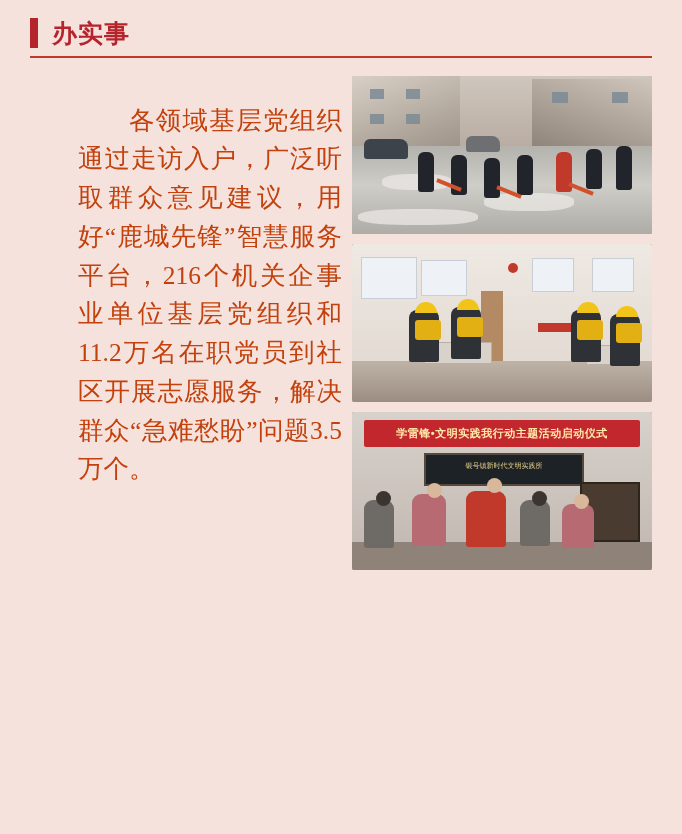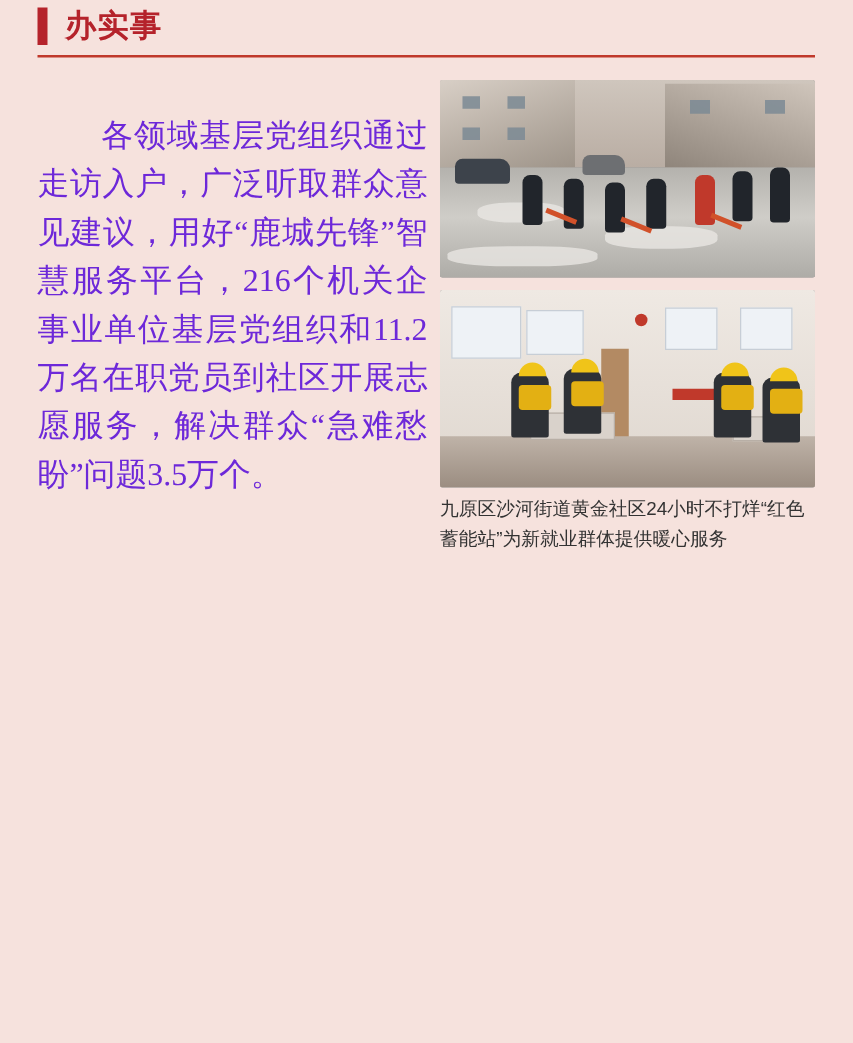--- a/index.html
+++ b/index.html
@@ -11,21 +11,21 @@
     height: 834px;
     background: #f6e2dd;
     font-family: "Liberation Sans", sans-serif;
     overflow: hidden;
   }
   .page {
     position: relative;
     width: 682px;
     height: 722px;
     box-sizing: border-box;
-    padding: 6px 30px 0 30px;
+    padding: 18px 30px 0 30px;
   }
   
   .header {
     display: flex;
     align-items: center;
     padding-bottom: 8px;
     border-bottom: 2px solid #c0392b;
     margin-bottom: 18px;
   }
   .header-bar {
@@ -49,25 +49,26 @@
   }
   .col-text {
     width: 322px;
     flex: 0 0 auto;
     padding-right: 10px;
     box-sizing: border-box;
   }
   .body-text {
     font-size: 25.5px;
     line-height: 1.52;
-    color: #6d28d9;
+    color: #c2410c;
     text-indent: 2em;
     text-align: justify;
     letter-spacing: 0px;
     font-family: "Liberation Serif", serif;
+    margin-left: 48px;
   }
   .col-media {
     width: 300px;
     flex: 0 0 auto;
   }
   .media-item {
     margin-bottom: 10px;
   }
   .photo {
     width: 300px;
@@ -267,21 +268,39 @@
           <div class="p2-worker" style="left:33%;top:40%;"></div>
           <div class="p2-hat" style="left:35%;top:35%;"></div>
           <div class="p2-vest" style="left:35%;top:46%;"></div>
           <div class="p2-worker" style="left:73%;top:42%;"></div>
           <div class="p2-hat" style="left:75%;top:37%;"></div>
           <div class="p2-vest" style="left:75%;top:48%;"></div>
           <div class="p2-worker" style="left:86%;top:44%;"></div>
           <div class="p2-hat" style="left:88%;top:39%;"></div>
           <div class="p2-vest" style="left:88%;top:50%;"></div>
         </div>
-        <div class="caption">九原区沙河街道黄金社区24小时不打烊“红色蓄能站”为新就业群体提供暖心服务</div>
       </div>
 
       <div class="media-item">
+        <div class="photo">
+          <div class="p3-wall"></div>
+          <div class="p3-banner">学雷锋•文明实践我行动主题活动启动仪式</div>
+          <div class="p3-screen">
+            <div class="p3-screen-txt">银号镇新时代文明实践所</div>
+          </div>
+          <div class="p3-cab"></div>
+          <div class="p3-floor"></div>
+          <div class="p3-person grey" style="left:4%;top:56%;width:30px;height:48px;"></div>
+          <div class="p3-head dark" style="left:8%;top:50%;"></div>
+          <div class="p3-person pink" style="left:20%;top:52%;width:34px;height:52px;"></div>
+          <div class="p3-head" style="left:25%;top:45%;"></div>
+          <div class="p3-person red" style="left:38%;top:50%;width:40px;height:56px;"></div>
+          <div class="p3-head" style="left:45%;top:42%;"></div>
+          <div class="p3-person grey" style="left:56%;top:56%;width:30px;height:46px;"></div>
+          <div class="p3-head dark" style="left:60%;top:50%;"></div>
+          <div class="p3-person pink" style="left:70%;top:58%;width:32px;height:44px;"></div>
+          <div class="p3-head" style="left:74%;top:52%;"></div>
+        </div>
       </div>
 
     </div>
   </div>
 </div>
 
 </body></html>

